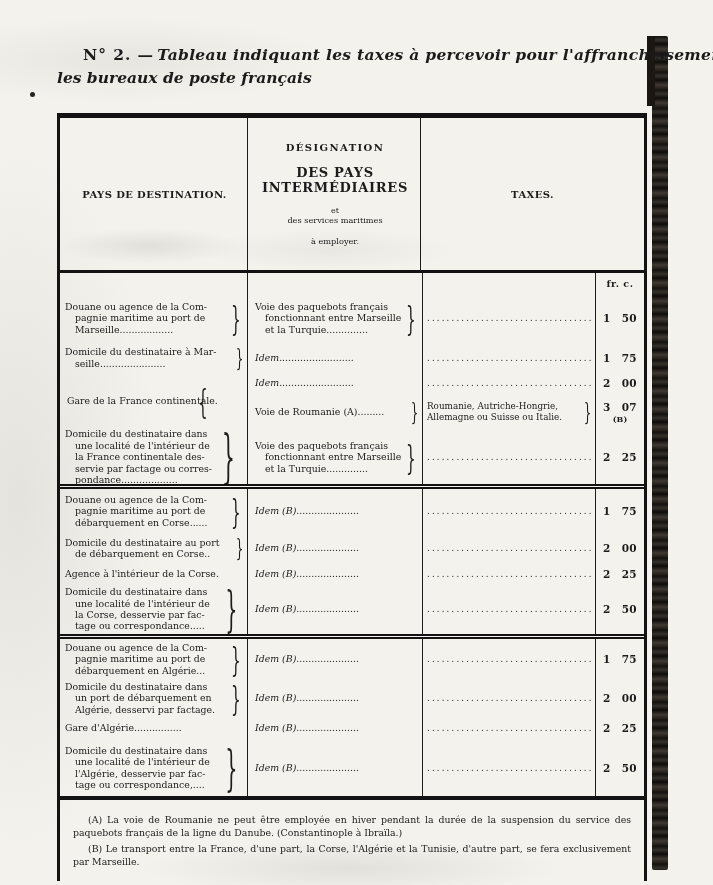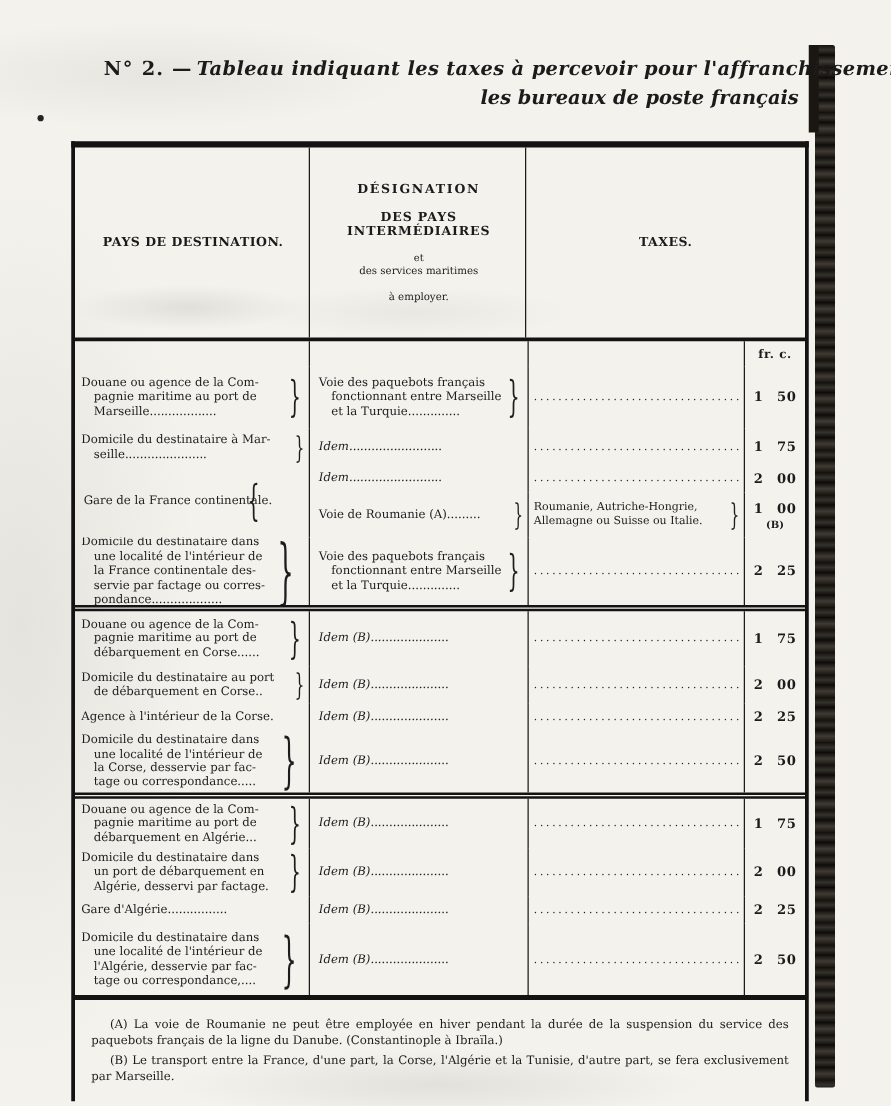--- a/index.html
+++ b/index.html
@@ -16,38 +16,38 @@
   
   .binding{position:absolute;left:652px;top:36px;width:16px;height:834px;border-radius:2px;
     background:repeating-linear-gradient(180deg,#14110f 0px,#35312b 4px,#0e0c0a 8px,#403a33 13px,#17140f 18px);}
   .binding::before{content:"";position:absolute;left:-5px;top:0;width:8px;height:70px;background:#1a1713;}
   .speck{position:absolute;left:30px;top:92px;width:5px;height:5px;border-radius:50%;background:#232323;}
   
   .titlewrap{position:absolute;left:57px;top:45px;width:588px;}
   .t1{text-align:center;padding-left:26px;font-size:15.5px;font-style:italic;font-weight:700;letter-spacing:.3px;white-space:nowrap;}
   .tnum{font-style:normal;letter-spacing:1px;margin-right:2px;}
   .tdash{font-style:normal;margin:0 4px;}
-  .t2{text-align:right;padding-right:6px;margin-top:4px;font-size:15.5px;font-style:italic;font-weight:700;}
+  .t2{text-align:left;padding-right:6px;margin-top:4px;font-size:15.5px;font-style:italic;font-weight:700;}
   
   .frame{position:absolute;left:57px;top:113px;width:590px;box-sizing:border-box;
     border-top:5px solid #131313;border-left:3px solid #131313;border-right:3px solid #131313;}
   .thead{display:flex;height:152px;border-bottom:3px solid #131313;}
   .row{display:flex;}
   .subrows{flex:1;display:flex;flex-direction:column;}
   .subrow{display:flex;flex:none;}
   .c{box-sizing:border-box;position:relative;display:flex;align-items:center;overflow:hidden;}
   .c1{width:188px;border-right:1px solid #1c1c1c;padding:1px 3px 1px 5px;}
   .c2{width:175px;border-right:1px solid #1c1c1c;padding:1px 3px 1px 7px;}
   .c3{width:173px;border-right:1px solid #1c1c1c;padding:1px 2px 1px 4px;}
   .c4{flex:1;justify-content:center;}
   .subrow .c2{width:175px;} .subrow .c3{width:173px;}
   .hc{justify-content:center;text-align:center;font-size:10px;font-weight:700;letter-spacing:.4px;}
   .hdes{flex-direction:column;justify-content:center;text-align:center;}
   .hd1{font-size:10px;font-weight:700;letter-spacing:1.4px;}
-  .hd2{font-size:10px;font-weight:700;letter-spacing:.7px;margin-top:12px;}
+  .hd2{font-size:13px;font-weight:700;letter-spacing:.7px;margin-top:12px;}
   .hd3{font-size:8px;margin-top:11px;}
   .hd4{font-size:8.2px;}
   .hd5{font-size:8.2px;margin-top:11px;}
   .frc{font-size:9.5px;letter-spacing:.5px;font-weight:600;}
   .txt{display:block;width:100%;white-space:pre-line;font-size:9.4px;line-height:11.4px;
        padding-left:10px;text-indent:-10px;}
   .voie-roman{font-style:normal;}
   .it{font-style:italic;}
   .dots{font-size:8.5px;letter-spacing:2.2px;white-space:nowrap;overflow:hidden;width:100%;color:#212121;}
   .desig2{flex:1;font-size:8.8px;line-height:11.5px;white-space:pre-line;padding-right:7px;}
@@ -167,21 +167,21 @@
                   <span class="txt voie-roman">Voie de Roumanie (A).........</span>
                   <span class="brace b2">}</span>
                 </div>
               <div class="c c3">
                   <span class="desig2">Roumanie, Autriche-Hongrie,
 Allemagne ou Suisse ou Italie.</span>
                   <span class="brace b2">}</span>
                 </div>
               <div class="c c4">
                   <span class="taxwrap">
-                    <span class="taxe">1 00</span>
+                    <span class="taxe">3 07</span>
                     <span class="taxnote">(B)</span>
                   </span>
                 </div>
             </div>
           </div>
         </div>
 
         <div class="row" style="height:54px">
           <div class="c c1">
               <span class="txt">Domicile du destinataire dans

